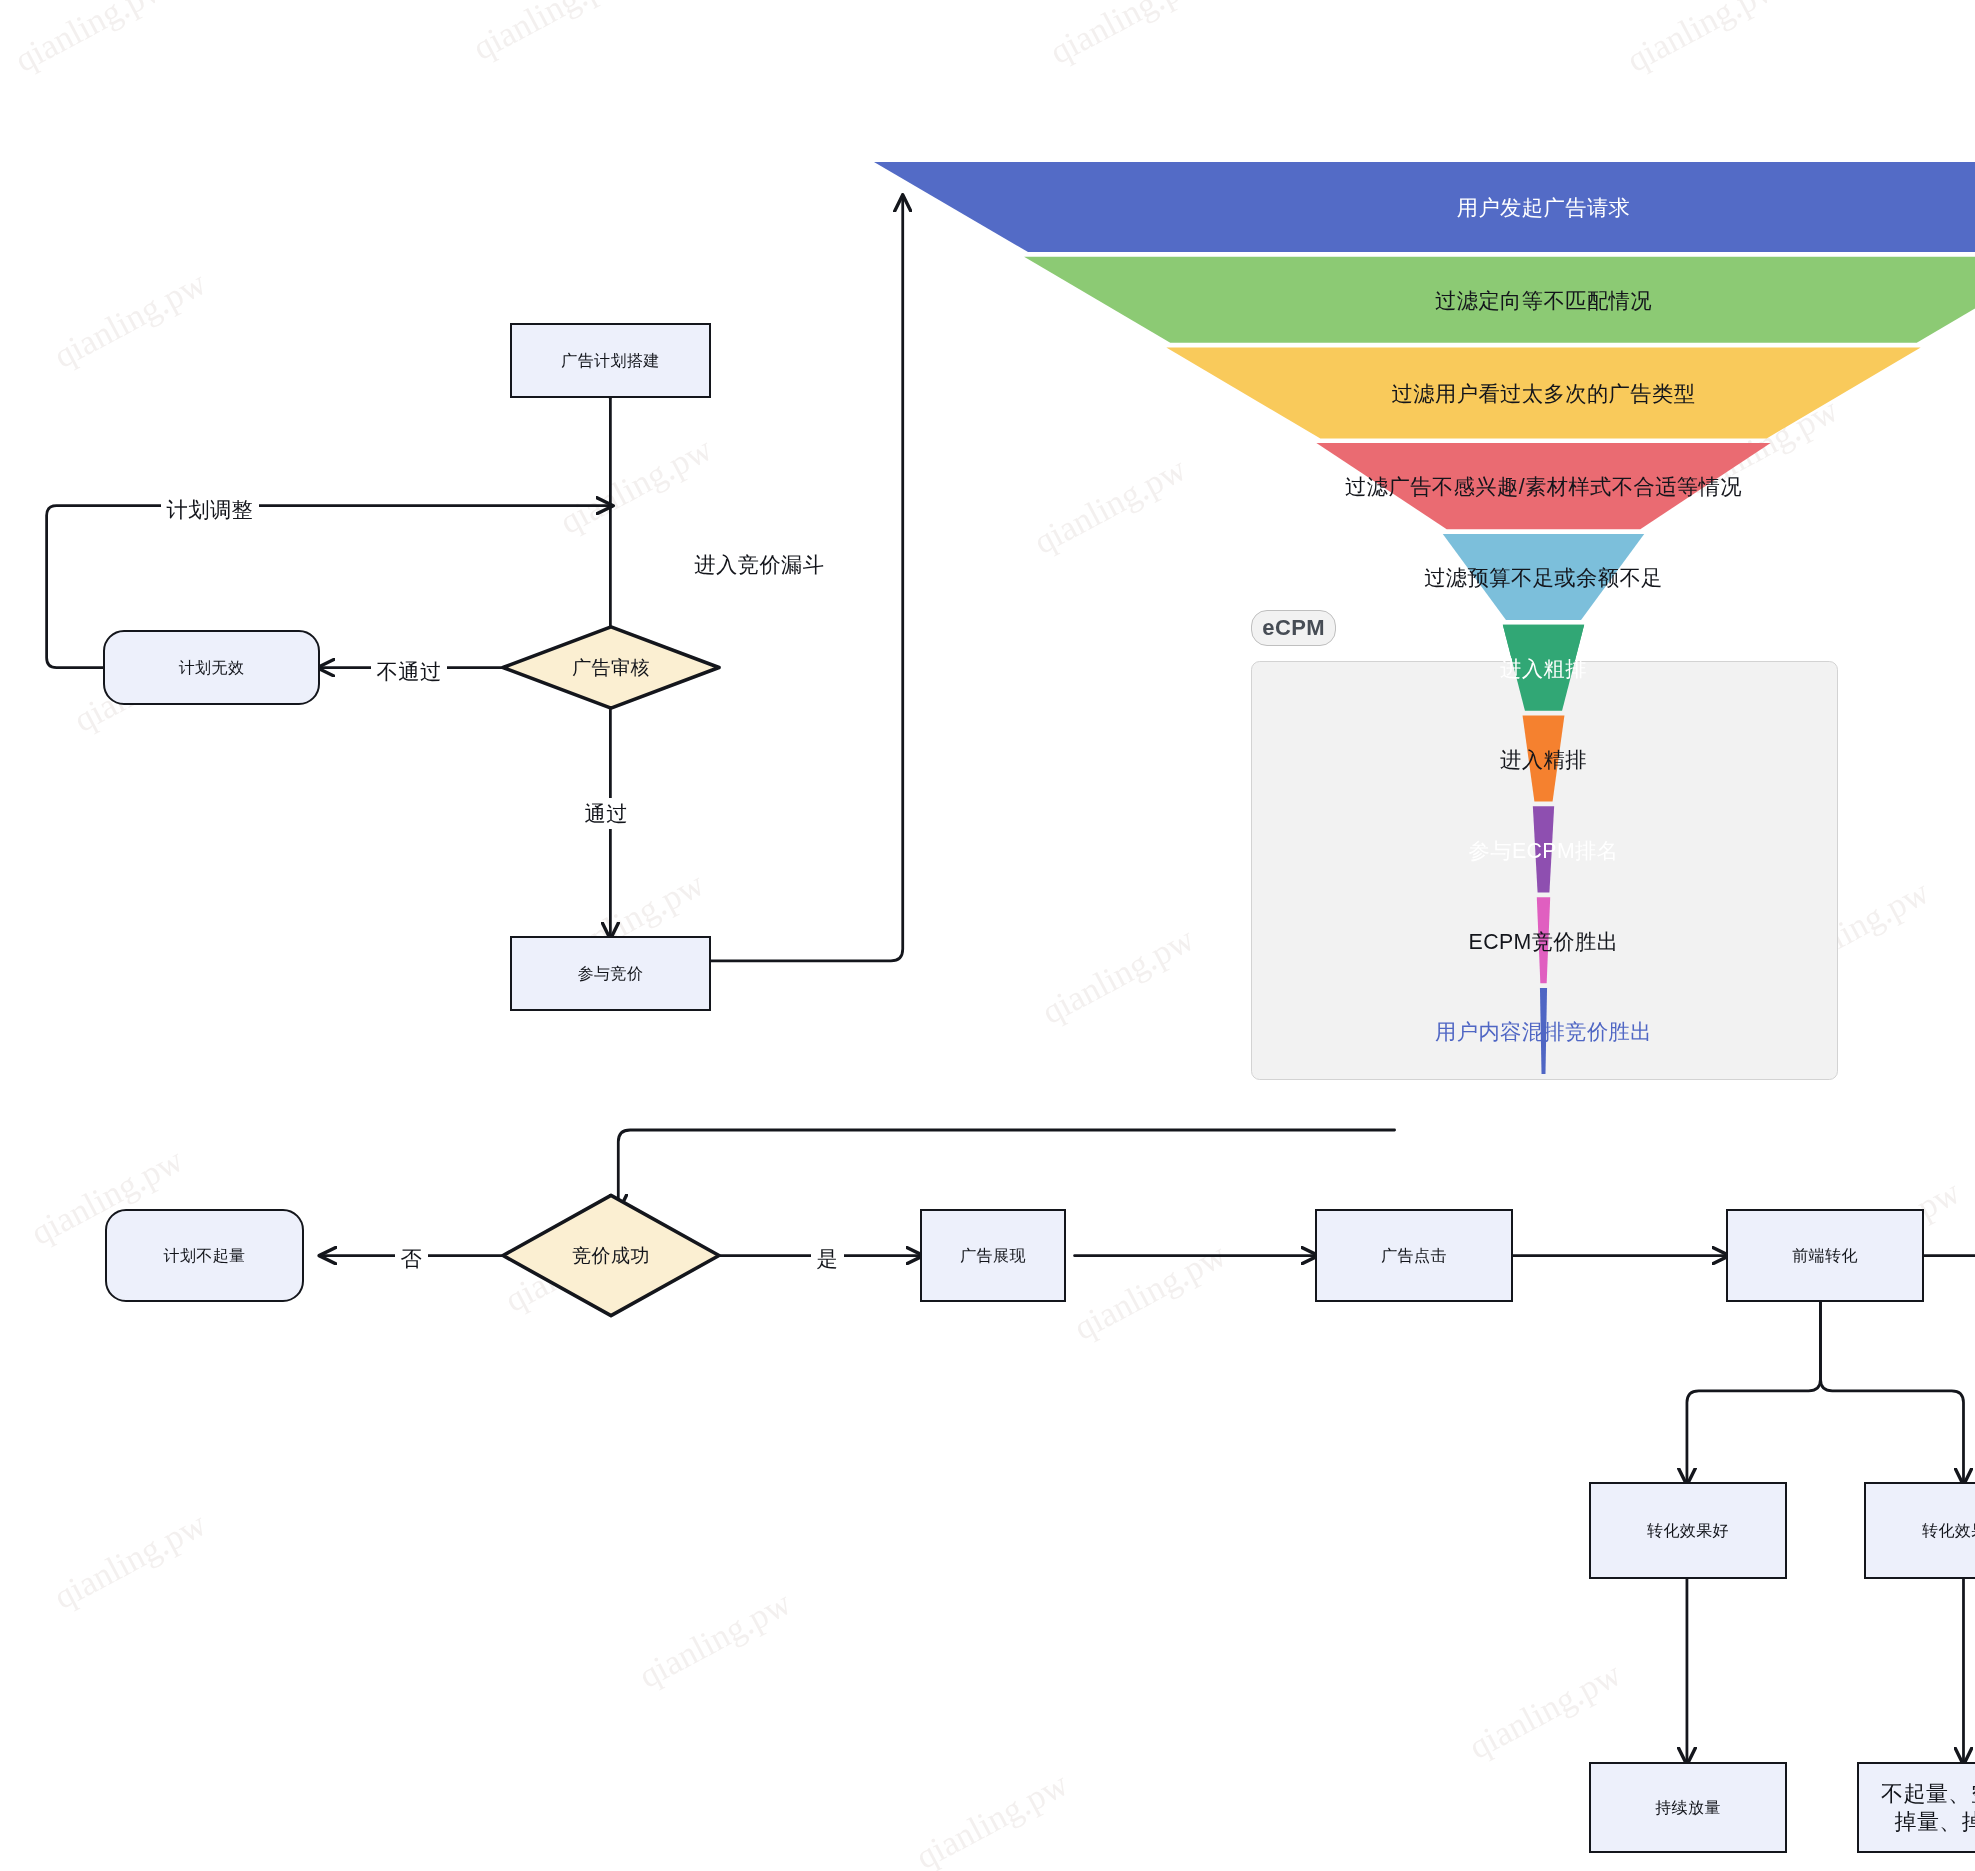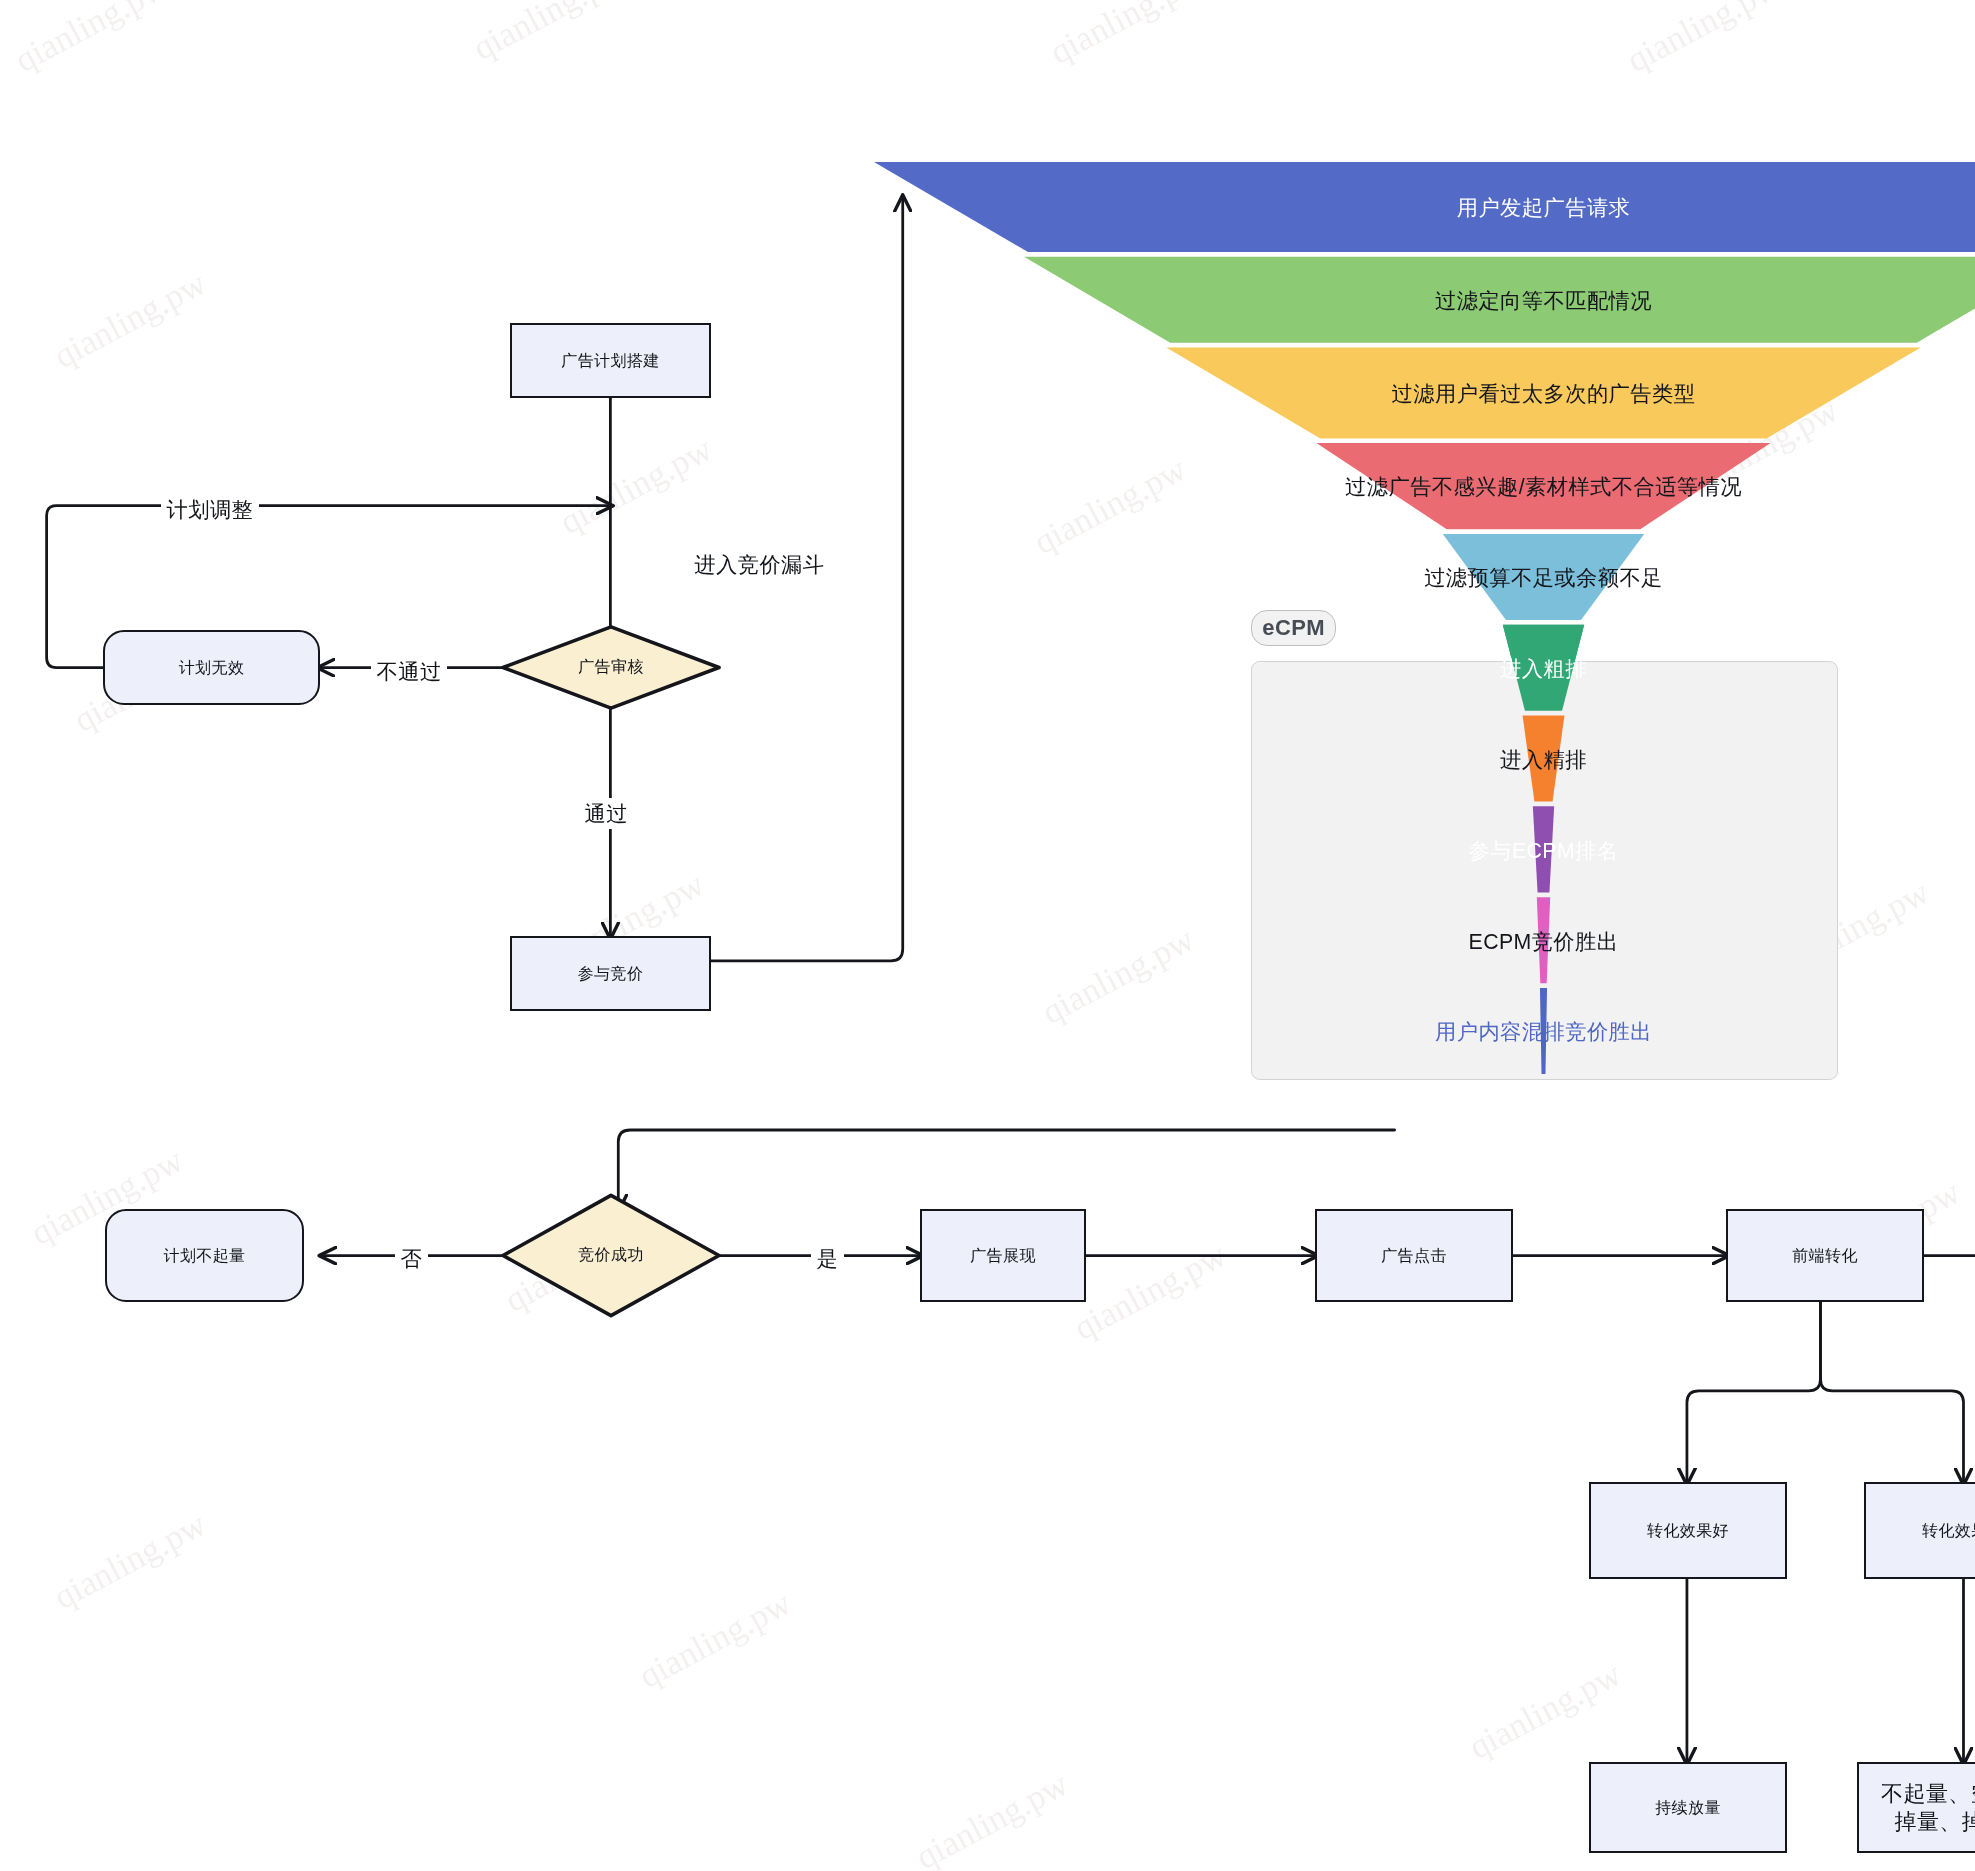--- a/index.html
+++ b/index.html
@@ -21,21 +21,21 @@
   }
   .node.rounded{border-radius:21px;}
   .node.two-line{font-size:22px;}
 
   
   .diamond{position:absolute;box-sizing:border-box;}
   .diamond .dshape{position:absolute;left:0;top:0;width:100%;height:100%;}
   .diamond .dlabel{
     position:absolute;left:0;top:0;width:100%;height:100%;
     display:flex;align-items:center;justify-content:center;
-    color:#13151b;font-size:16px;letter-spacing:0.4px;
+    color:#13151b;font-size:19px;letter-spacing:0.4px;
     font-family:"Liberation Sans","DejaVu Sans",sans-serif;
   }
 
   
   .elabel{
     position:absolute;background:#ffffff;
     color:#13151b;font-size:21.3px;letter-spacing:0.4px;padding:0.8px 5.5px;
     font-family:"Liberation Sans","DejaVu Sans",sans-serif;
     white-space:nowrap;
   }
@@ -220,21 +220,21 @@
     </svg>
     <div class="dlabel">
         <span>竞价成功</span>
       </div>
   </div>
 
   <div class="node rounded" style="left: 105px; top: 1209px; width: 199px; height: 93px; background: rgb(237, 240, 251); border-color: rgb(20, 22, 28);">
     <span>计划不起量</span>
   </div>
 
-  <div class="node" style="left: 920px; top: 1209px; width: 166px; height: 93px; background: rgb(237, 240, 251); border-color: rgb(20, 22, 28);">
+  <div class="node" style="left: 920px; top: 1209px; width: 146px; height: 93px; background: rgb(237, 240, 251); border-color: rgb(20, 22, 28);">
     <span>广告展现</span>
   </div>
 
   <div class="node" style="left: 1726px; top: 1209px; width: 198px; height: 93px; background: rgb(237, 240, 251); border-color: rgb(20, 22, 28);">
     <span>前端转化</span>
   </div>
 
   <div class="node" style="left: 1315px; top: 1209px; width: 198px; height: 93px; background: rgb(237, 240, 251); border-color: rgb(20, 22, 28);">
     <span>广告点击</span>
   </div>

